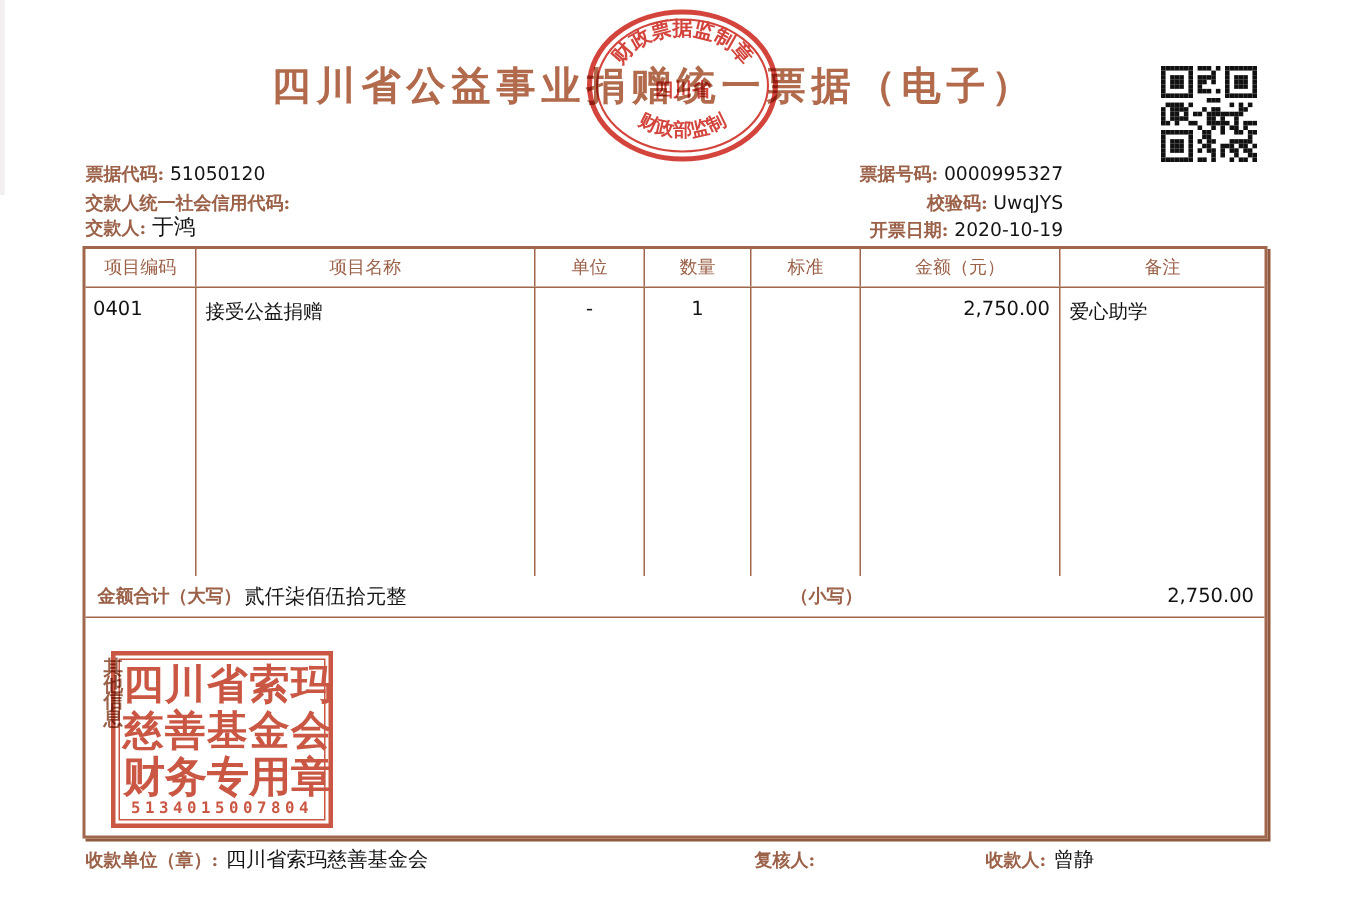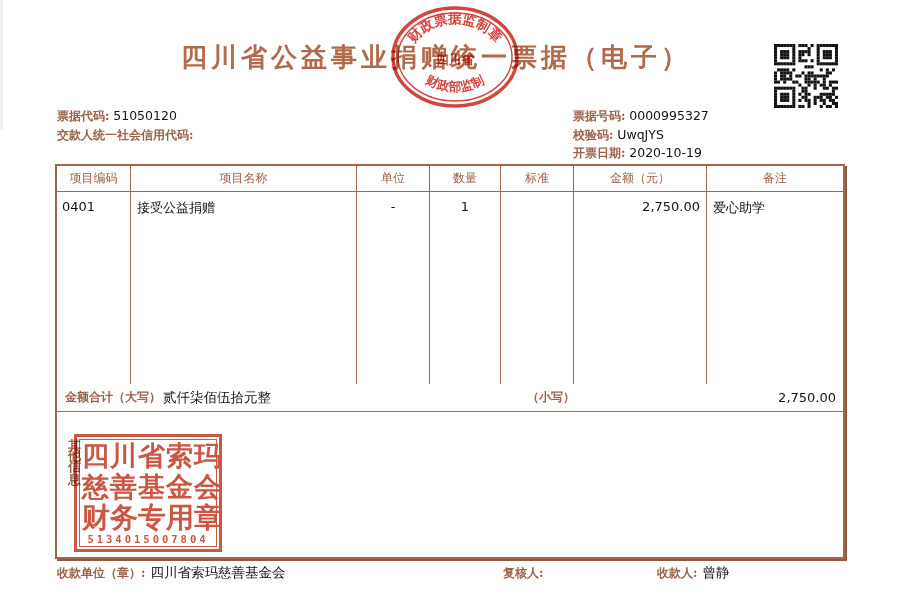--- a/index.html
+++ b/index.html
@@ -15,21 +15,21 @@
   
   .oval-stamp{position:absolute;left:385px;top:2px;width:140px;height:110px;
               mix-blend-mode:multiply;opacity:.9;}
 
   
   .qr{position:absolute;left:774px;top:44px;width:64px;height:64px;background:#fff;}
 
   
   .info{position:absolute;font-size:12px;line-height:17.5px;white-space:nowrap;}
   .info-left{left:57px;top:107px;}
-  .info-right{left:573px;top:107px;}
+  .info-right{left:573px;top:107px;text-align:right;}
   .lbl{color:#9b6149;font-family:"DejaVu Serif",serif;font-weight:bold;font-size:12px;}
   .val{color:#141414;font-family:"DejaVu Sans",sans-serif;font-size:12.5px;}
   .val-big{font-size:14.5px;}
 
   
   .form-box{position:absolute;left:55px;top:164px;width:786px;height:391px;
             border:2px solid #a1674c;box-shadow:2px 2px 0 #8f5a40;background:#fff;
             box-sizing:content-box;}
   .grid{display:grid;grid-template-columns:74px 226px 73px 71px 73px 133px 136px;
         box-sizing:border-box;width:786px;}
@@ -329,20 +329,24 @@
 
   <div class="info info-left">
     <div>
       <span class="lbl">票据代码:</span>
       <span class="val">51050120</span>
     </div>
     <div>
       <span class="lbl">交款人统一社会信用代码:</span>
       <span class="val"></span>
     </div>
+    <div>
+      <span class="lbl">交款人:</span>
+      <span class="val val-big">于鸿</span>
+    </div>
   </div>
 
   <div class="info info-right">
     <div>
       <span class="lbl">票据号码:</span>
       <span class="val">0000995327</span>
     </div>
     <div>
       <span class="lbl">校验码:</span>
       <span class="val">UwqJYS</span>

